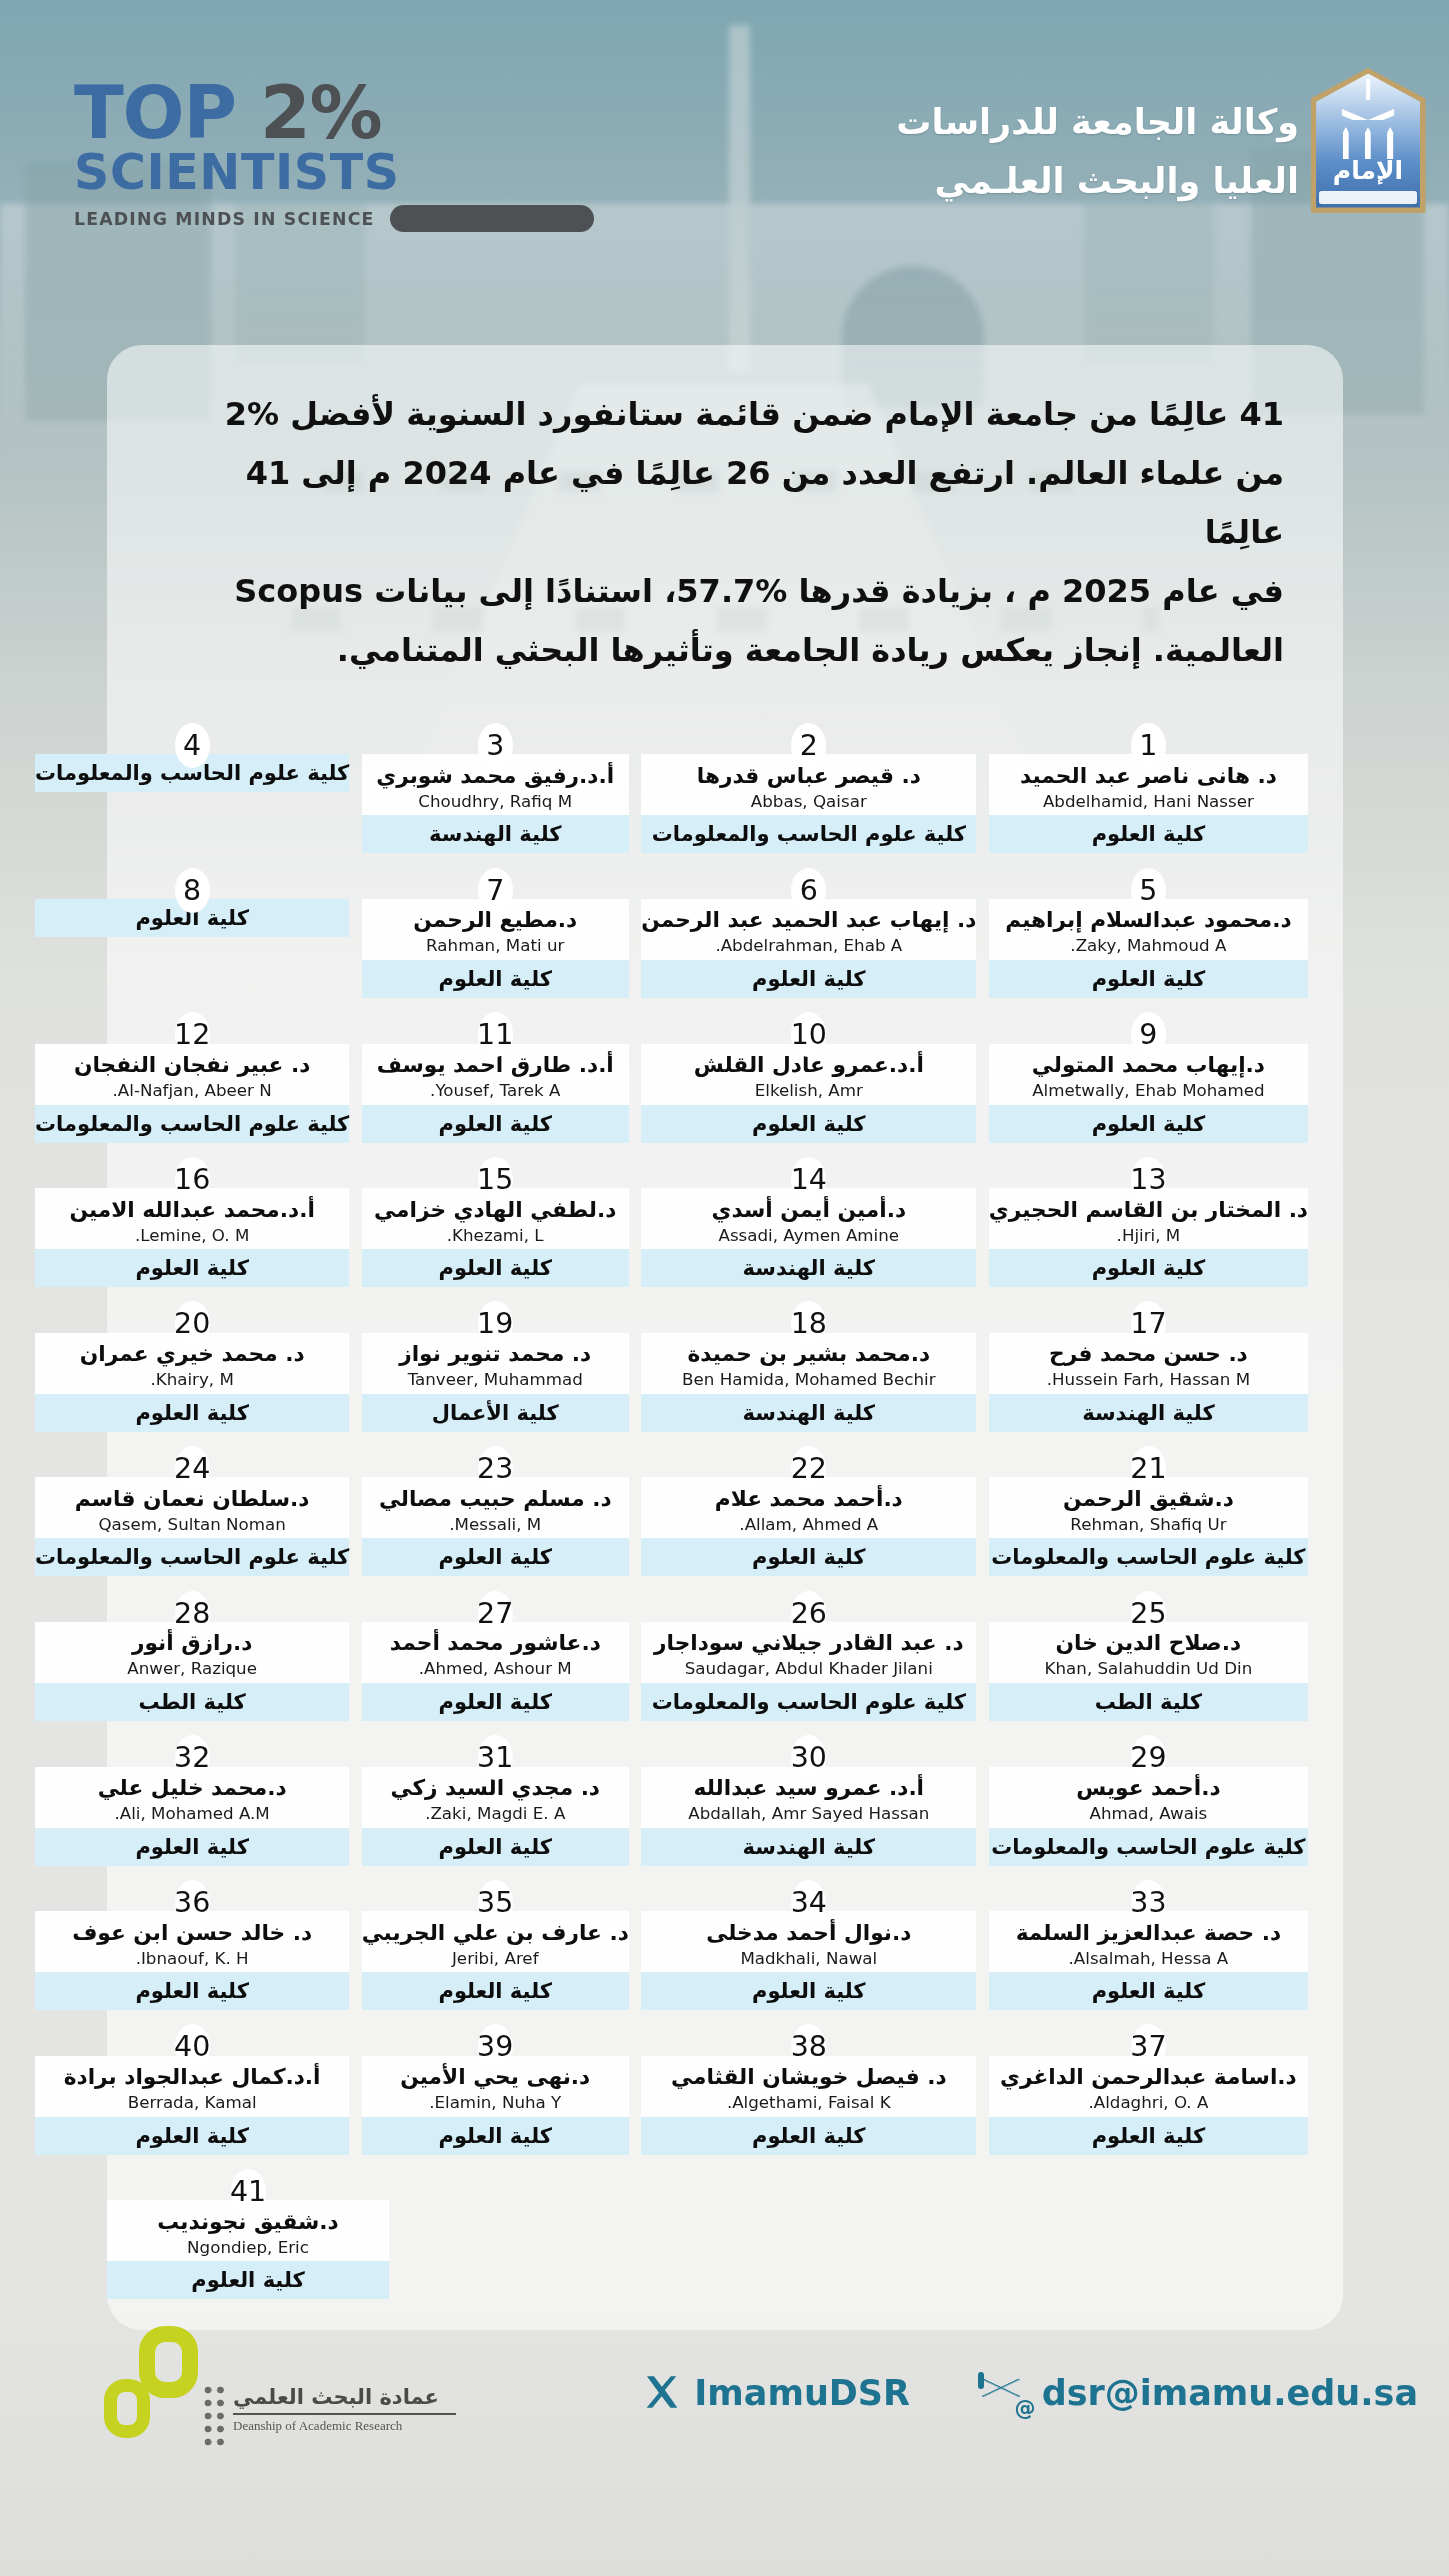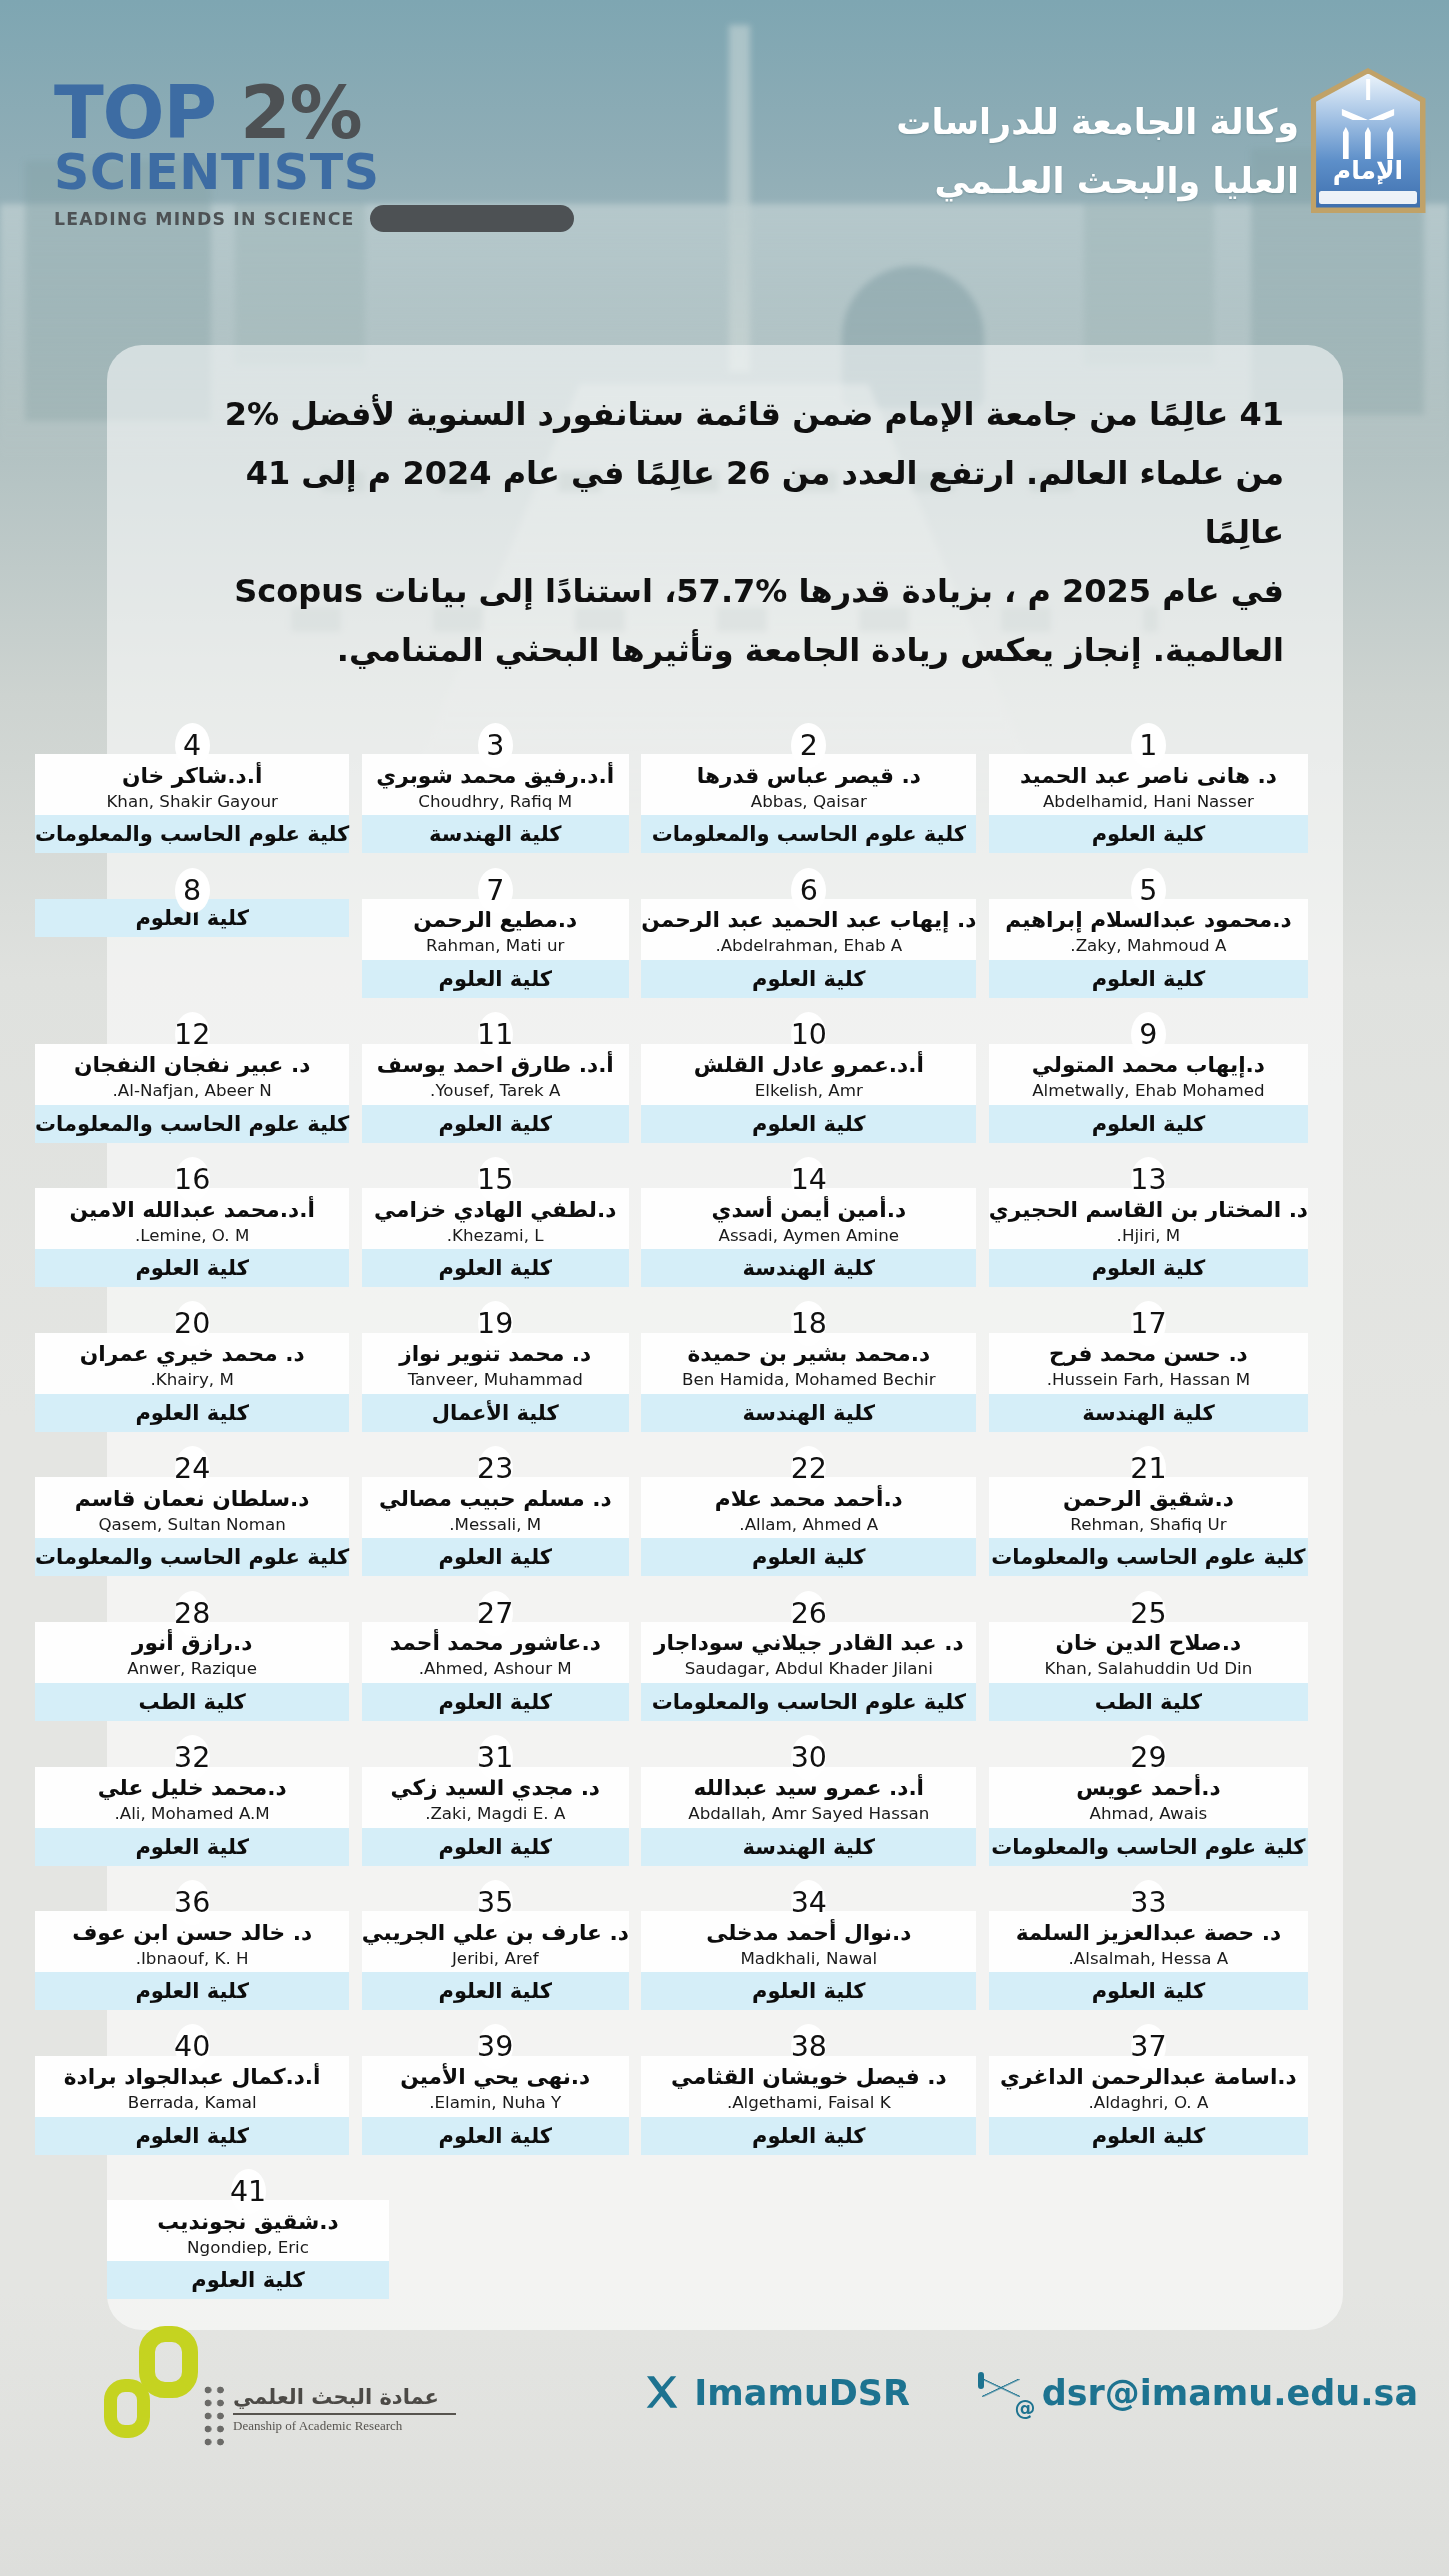--- a/index.html
+++ b/index.html
@@ -15,21 +15,21 @@
   .b2{left:1251px;top:149px;width:173px;height:266px;}
   .b3{left:235px;top:204px;width:130px;height:161px;background:rgba(150,175,172,.4);}
   .b4{left:1084px;top:204px;width:130px;height:161px;background:rgba(150,175,172,.4);}
   .minaret{left:729px;top:25px;width:21px;height:347px;background:rgba(225,231,228,.8);}
   .dome{left:842px;top:266px;width:142px;height:142px;border-radius:50% 50% 8% 8%;background:rgba(108,140,148,.55);}
   .plaza{left:396px;top:384px;width:656px;height:433px;background:linear-gradient(180deg,rgba(238,241,238,.55),rgba(214,219,214,.25));
     clip-path:polygon(28% 0,72% 0,100% 100%,0 100%);}
   .ph-row{left:322px;top:471px;width:805px;height:21px;background:repeating-linear-gradient(90deg,rgba(110,135,130,.5) 0 43px,rgba(0,0,0,0) 43px 118px);}
   .ph-row2{left:291px;top:607px;width:867px;height:25px;background:repeating-linear-gradient(90deg,rgba(110,135,130,.4) 0 50px,rgba(0,0,0,0) 50px 142px);}
   
-  .logo-block{position:absolute;left:54px;top:79px;color:#3d6ca3;}
+  .logo-block{position:absolute;left:74px;top:79px;color:#3d6ca3;}
   .logo-line1{font-size:73px;font-weight:800;letter-spacing:-1.2px;line-height:67px;white-space:nowrap;}
   .logo-line1 .pct{color:#4d5154;}
   .logo-line2{font-size:49px;font-weight:800;letter-spacing:0.6px;line-height:53px;white-space:nowrap;}
   .logo-tagline{display:flex;align-items:center;gap:15px;margin-top:6.2px;}
   .logo-tagline .tg{font-size:17.3px;font-weight:700;letter-spacing:1.2px;color:#4d5154;white-space:nowrap;}
   .logo-tagline .bar{width:204px;height:27px;background:#4d5154;border-radius:13.6px;}
   .agency{position:absolute;right:150px;top:93px;text-align:right;color:#ffffff;direction:rtl;}
   .agency div{font-size:35px;font-weight:700;line-height:59px;white-space:nowrap;text-shadow:0 0.6px 1.9px rgba(40,70,80,.25);}
   .emblem{position:absolute;right:23.5px;top:68px;width:115px;height:145px;
     clip-path:polygon(50% 0,100% 21%,100% 100%,0 100%,0 21%);background:#c0a268;}
@@ -162,24 +162,20 @@
     <div class="card-body">
       <div class="name-ar">أ.د.رفيق محمد شوبري</div>
       <div class="name-en">Choudhry, Rafiq M</div>
     </div>
     <div class="college">كلية الهندسة</div>
   </div>
         <div class="card">
     <div class="rank">
             <span>4</span>
           </div>
-    <div class="card-body">
-      <div class="name-ar">أ.د.شاكر خان</div>
-      <div class="name-en">Khan, Shakir Gayour</div>
-    </div>
     <div class="college">كلية علوم الحاسب والمعلومات</div>
   </div>
         <div class="card">
     <div class="rank">
             <span>5</span>
           </div>
     <div class="card-body">
       <div class="name-ar">د.محمود عبدالسلام إبراهيم</div>
       <div class="name-en">Zaky, Mahmoud A.</div>
     </div>

